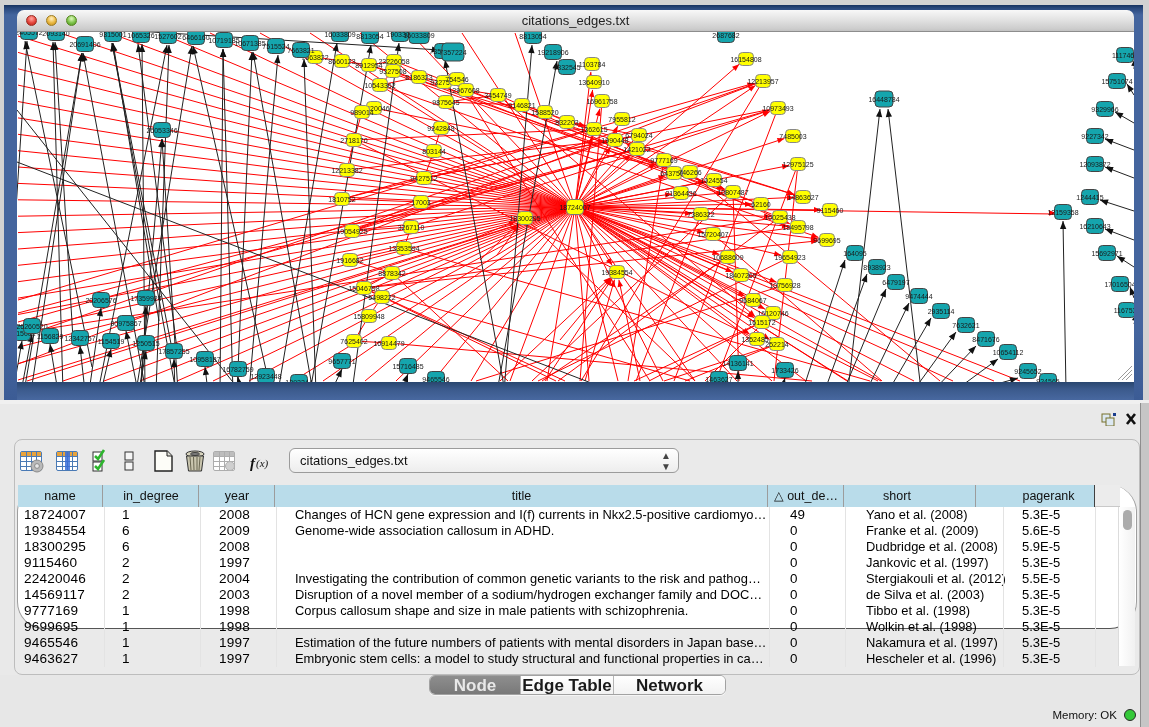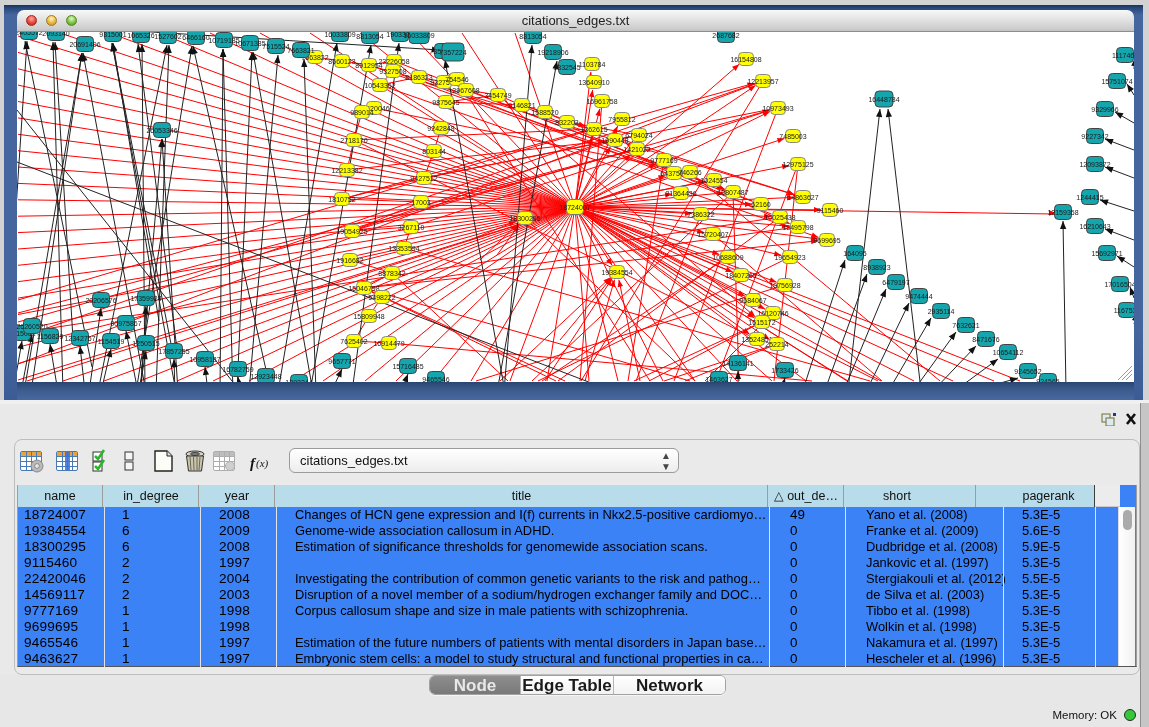--- a/index.html
+++ b/index.html
@@ -19,22 +19,22 @@
 .tp-head { position:absolute; left:0; top:404px; width:1148px; height:27px;
   background:linear-gradient(180deg,#ececec,#e2e2e2); border-bottom:1px solid #cfcfcf;margin-top:44px; }
 .tp-head .t { position:absolute; left:10px; top:6px; font-size:12px; color:#333; }
 .tp-body-bg { position:absolute; left:0; top:432px; width:1149px; height:295px; background:#e9e9e9; }
 .panel { position:absolute; left:14px; top:439px; width:1126px; height:236px;
   background:#eaeaea; border:1px solid #bdbdbd; border-radius:8px; }
 .combo { position:absolute; left:289px; top:448px; width:390px; height:25px;
   background:linear-gradient(180deg,#ffffff,#ededed); border:1px solid #9b9b9b; border-radius:6px; }
 .combo .txt { position:absolute; left:10px; top:4px; font-size:13px; color:#111; }
 .combo .arr { position:absolute; right:7px; top:1px; font-size:10px; color:#444; line-height:11px; }
-.table { position:absolute; left:17px; top:485px; width:1120px; height:182px; background:#3b82f6;
-  border-left:1px solid #9e9e9e; border-right:1px solid #9e9e9e; border-bottom:1px solid #555; }
+.table { position:absolute; left:17px; top:485px; width:1120px; height:144px; background:#ffffff;
+  border-left:1px solid #9e9e9e; border-right:1px solid #9e9e9e; border-bottom:1px solid #555;border-radius:27px; }
 .thead { position:absolute; left:0; top:0; width:1077px; height:22px; background:#b9dcea; }
 .thead2 { position:absolute; left:1077px; top:0; width:25px; height:22px; background:#ececec; border-bottom:1px solid #c9c9c9; }
 .th { position:absolute; top:0; height:22px; border-right:1px solid #9c9c9c; font-size:12.5px; color:#111;
   text-align:center; line-height:22px; }
 .tbody { position:absolute; left:0; top:22px; width:1101px; height:160px; }
 .tr { height:16px; white-space:nowrap; position:relative; }
 .c { position:absolute; top:0; height:16px; font-size:13.4px; color:#000; line-height:16px; overflow:hidden; white-space:nowrap; text-overflow:ellipsis; }
 .c0 { left:6px;   width:90px; font-size:13.6px; letter-spacing:0.2px; }
 .c1 { left:92px;  width:90px; padding-left:12px; font-size:13.6px; }
 .c2 { left:185px; width:80px; padding-left:16px; font-size:13.6px; letter-spacing:0.2px; }
@@ -865,21 +865,20 @@
         <div class="c c2">2009</div>
         <div class="c c3">Genome-wide association callosum in ADHD.</div>
         <div class="c c4">0</div>
         <div class="c c5">Franke et al. (2009)</div>
         <div class="c c6">5.6E-5</div>
       </div>
 <div class="tr">
         <div class="c c0">18300295</div>
         <div class="c c1">6</div>
         <div class="c c2">2008</div>
-        <div class="c c3">Estimation of significance thresholds for genomewide association scans.</div>
         <div class="c c4">0</div>
         <div class="c c5">Dudbridge et al. (2008)</div>
         <div class="c c6">5.9E-5</div>
       </div>
 <div class="tr">
         <div class="c c0">9115460</div>
         <div class="c c1">2</div>
         <div class="c c2">1997</div>
         <div class="c c4">0</div>
         <div class="c c5">Jankovic et al. (1997)</div>

